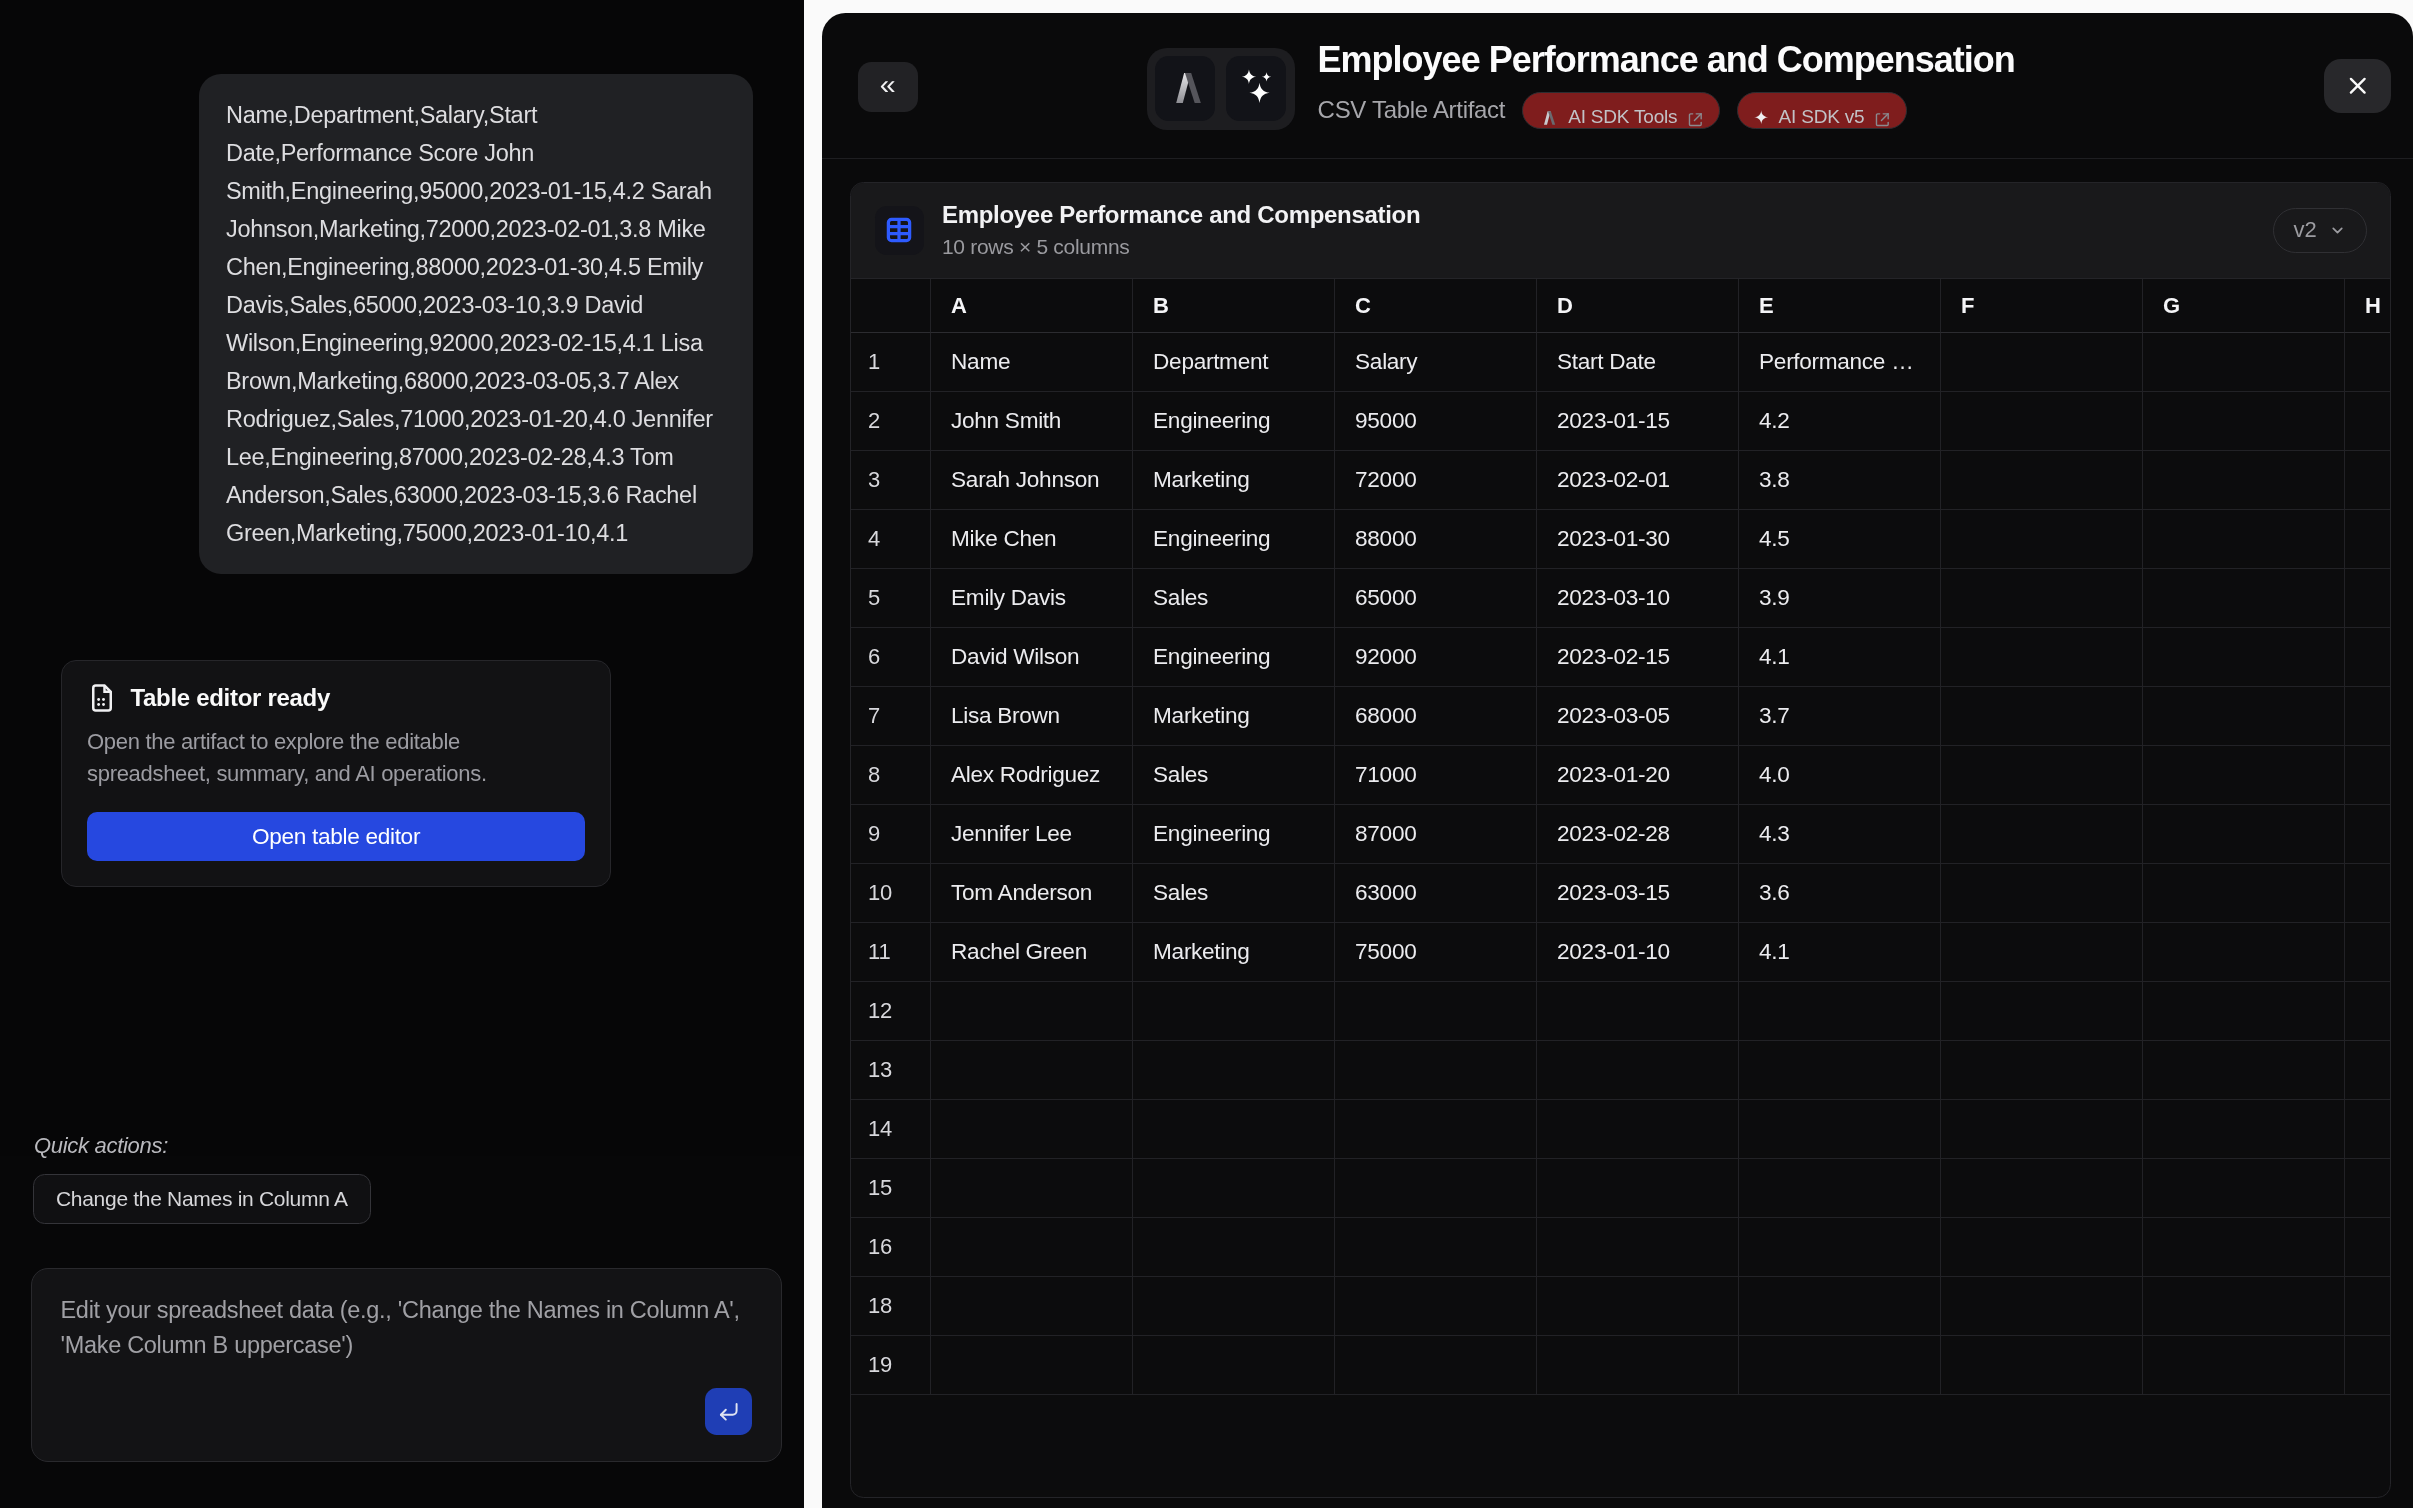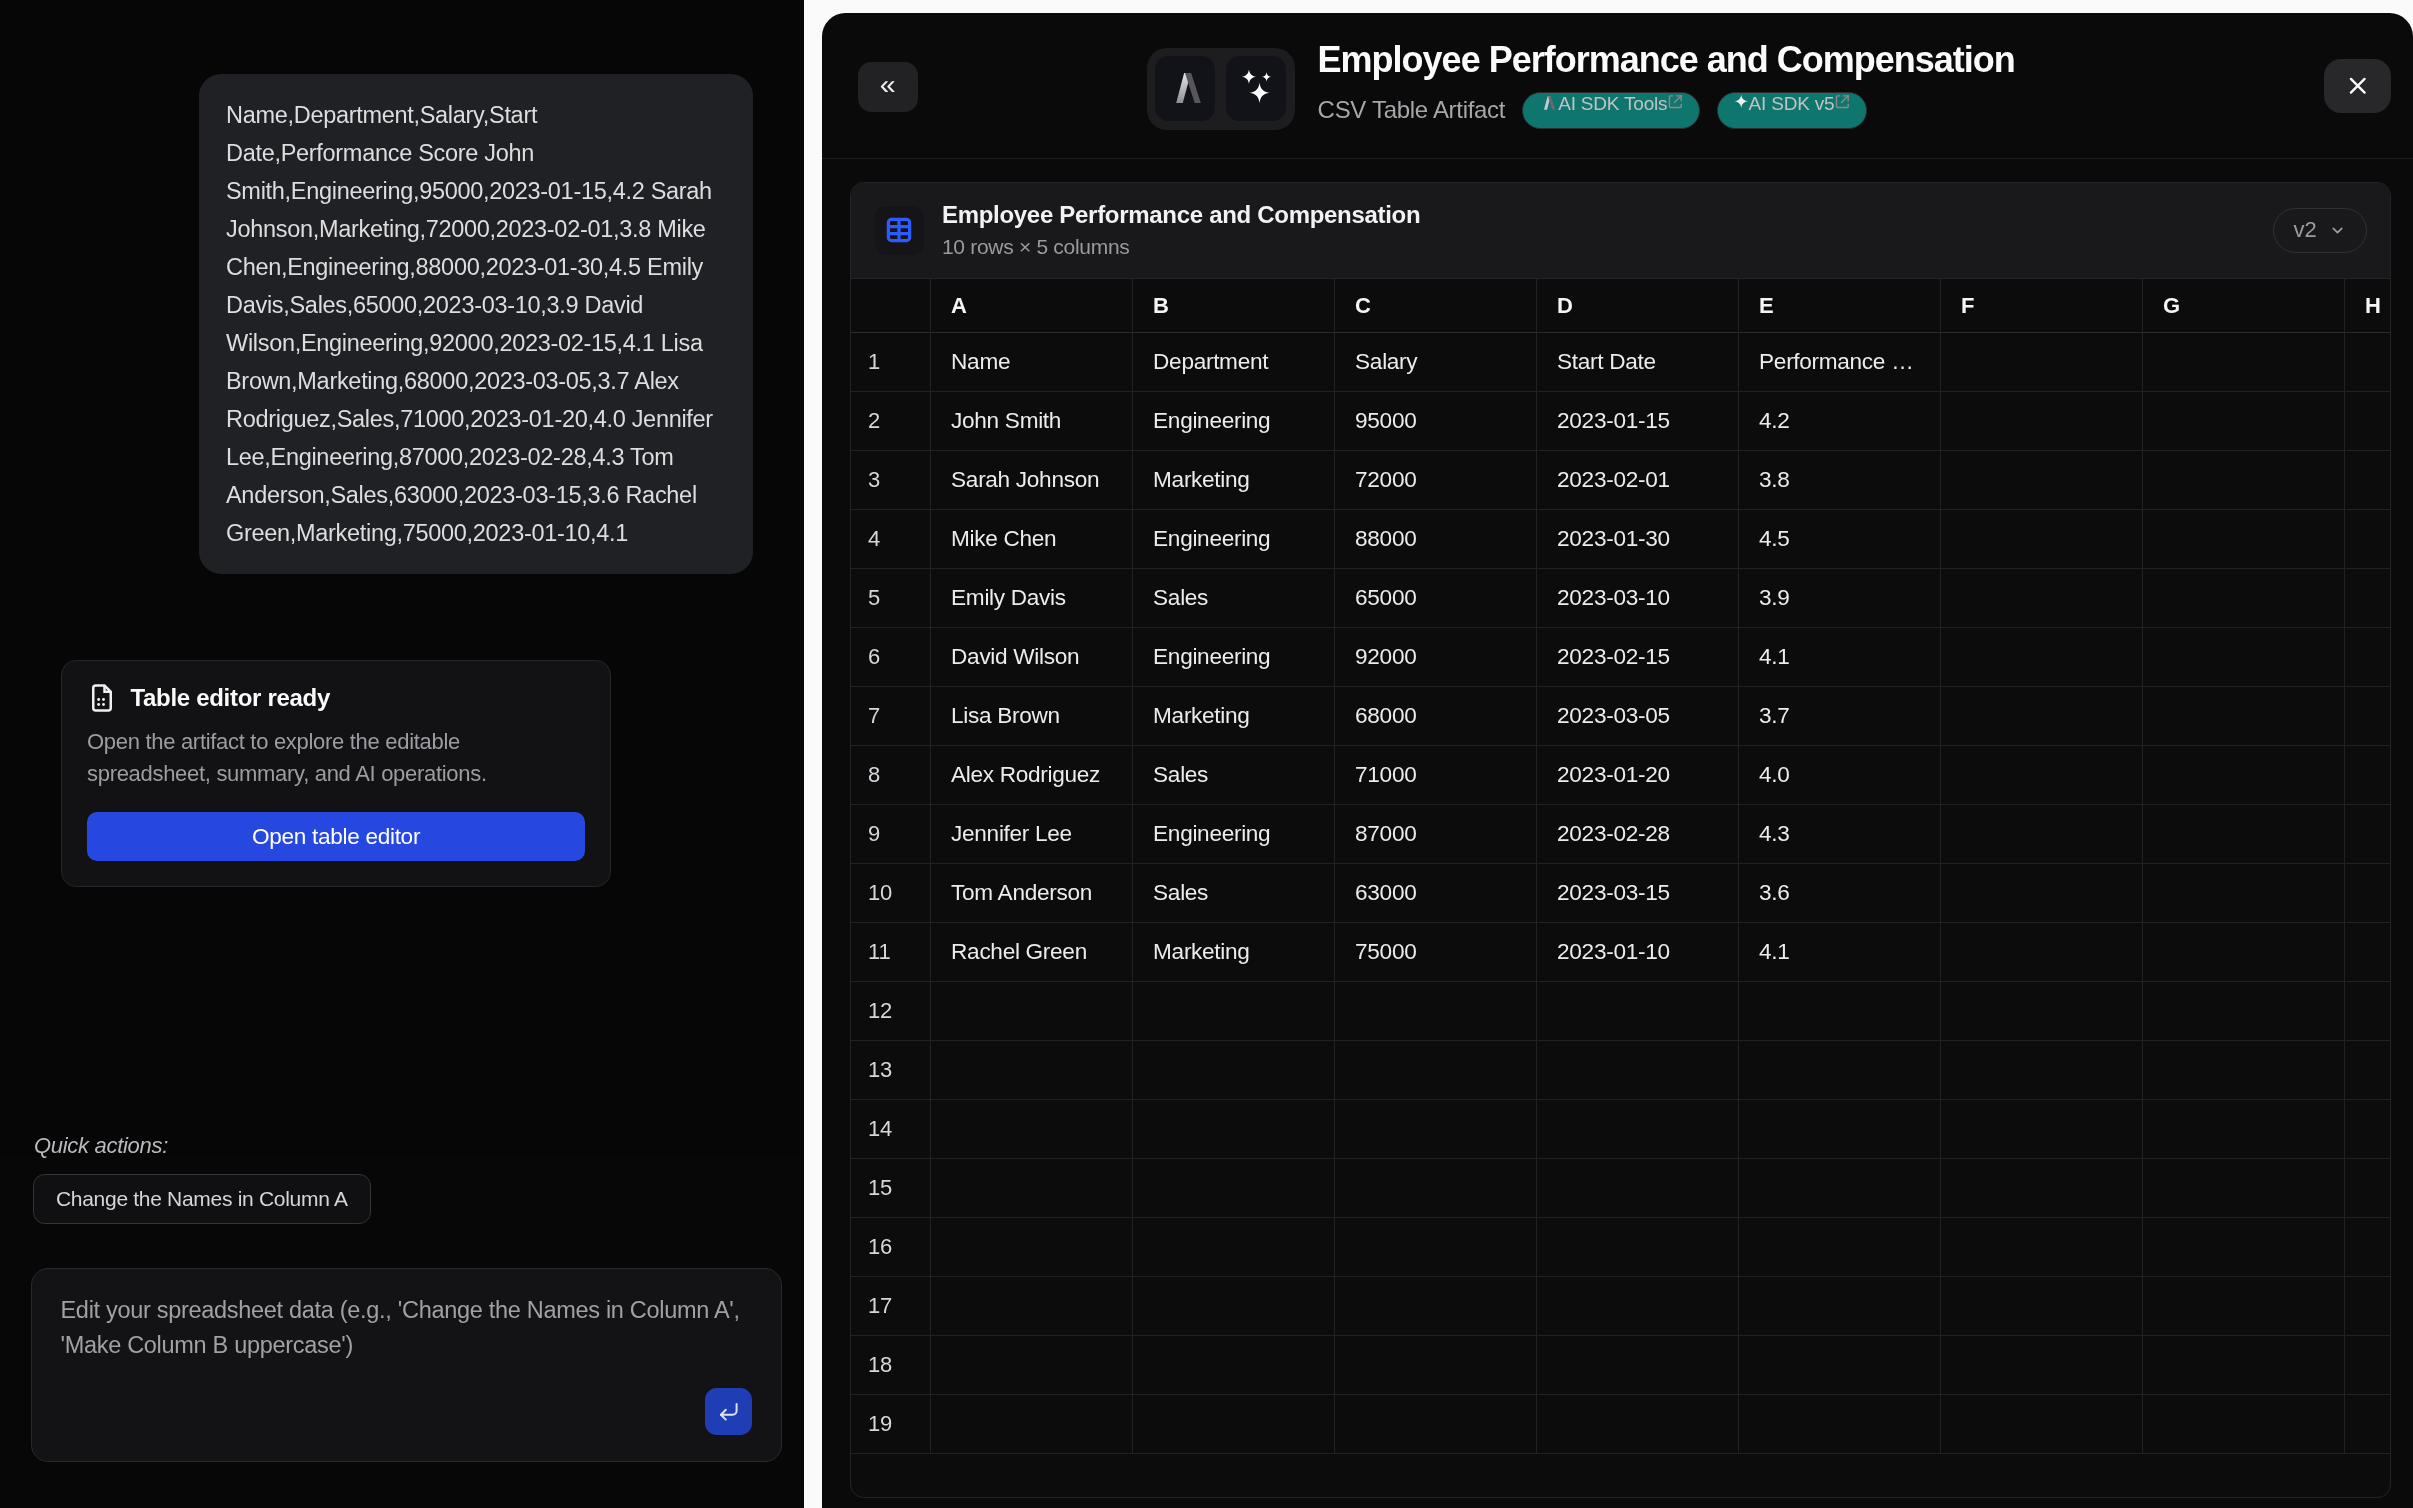--- a/index.html
+++ b/index.html
@@ -88,22 +88,22 @@
     width:65px; height:65px; border-radius:13.4px; background:#121318;
     display:flex; align-items:center; justify-content:center;
   }
   .brand-tile svg { width:44px; height:44px; }
 
   .title-block { position:absolute; left:496px; top:25px; }
   .artifact-title { font-size:36px; font-weight:700; color:#fbfbfc; letter-spacing:-1px; line-height:44px; }
   .subtitle-row { display:flex; align-items:center; gap:17px; margin-top:10px; }
   .artifact-subtitle { font-size:24px; color:#a6a6ab; }
   .badge {
-    display:inline-flex; align-items:flex-start; gap:0; height:37px; padding:0 15px;
-    border-radius:18.4px; background:#0f766e; border:0.8px solid #2d2d31;
+    display:inline-flex; align-items:flex-end; gap:10px; height:37px; padding:0 15px;
+    border-radius:18.4px; background:#7f1d1d; border:0.8px solid #2d2d31;
     color:#c2c2c6; font-size:19px; text-decoration:none; cursor:pointer; letter-spacing:-0.2px;
   }
   .badge svg.mini-a { width:20px; height:20px; }
   .badge .spark { color:#f0f0f2; font-size:18.4px; line-height:1; }
   .badge svg.ext { width:17px; height:17px; stroke:#8a8a8f; fill:none; stroke-width:2; stroke-linecap:round; stroke-linejoin:round; }
   .close-btn {
     position:absolute; right:22px; top:46px; width:67px; height:54px;
     border:none; border-radius:17px; background:#28282b; cursor:pointer;
     display:flex; align-items:center; justify-content:center;
   }
@@ -476,31 +476,20 @@
               <div class="g-cell g-data"></div>
               <div class="g-cell g-data"></div>
               <div class="g-cell g-data"></div>
               <div class="g-cell g-data"></div>
               <div class="g-cell g-data"></div>
               <div class="g-cell g-data"></div>
               <div class="g-cell g-data"></div>
               <div class="g-cell g-data"></div>
             </div>
             <div class="g-row">
-              <div class="g-cell g-rownum">17</div>
-              <div class="g-cell g-data"></div>
-              <div class="g-cell g-data"></div>
-              <div class="g-cell g-data"></div>
-              <div class="g-cell g-data"></div>
-              <div class="g-cell g-data"></div>
-              <div class="g-cell g-data"></div>
-              <div class="g-cell g-data"></div>
-              <div class="g-cell g-data"></div>
-            </div>
-            <div class="g-row">
               <div class="g-cell g-rownum">18</div>
               <div class="g-cell g-data"></div>
               <div class="g-cell g-data"></div>
               <div class="g-cell g-data"></div>
               <div class="g-cell g-data"></div>
               <div class="g-cell g-data"></div>
               <div class="g-cell g-data"></div>
               <div class="g-cell g-data"></div>
               <div class="g-cell g-data"></div>
             </div>

